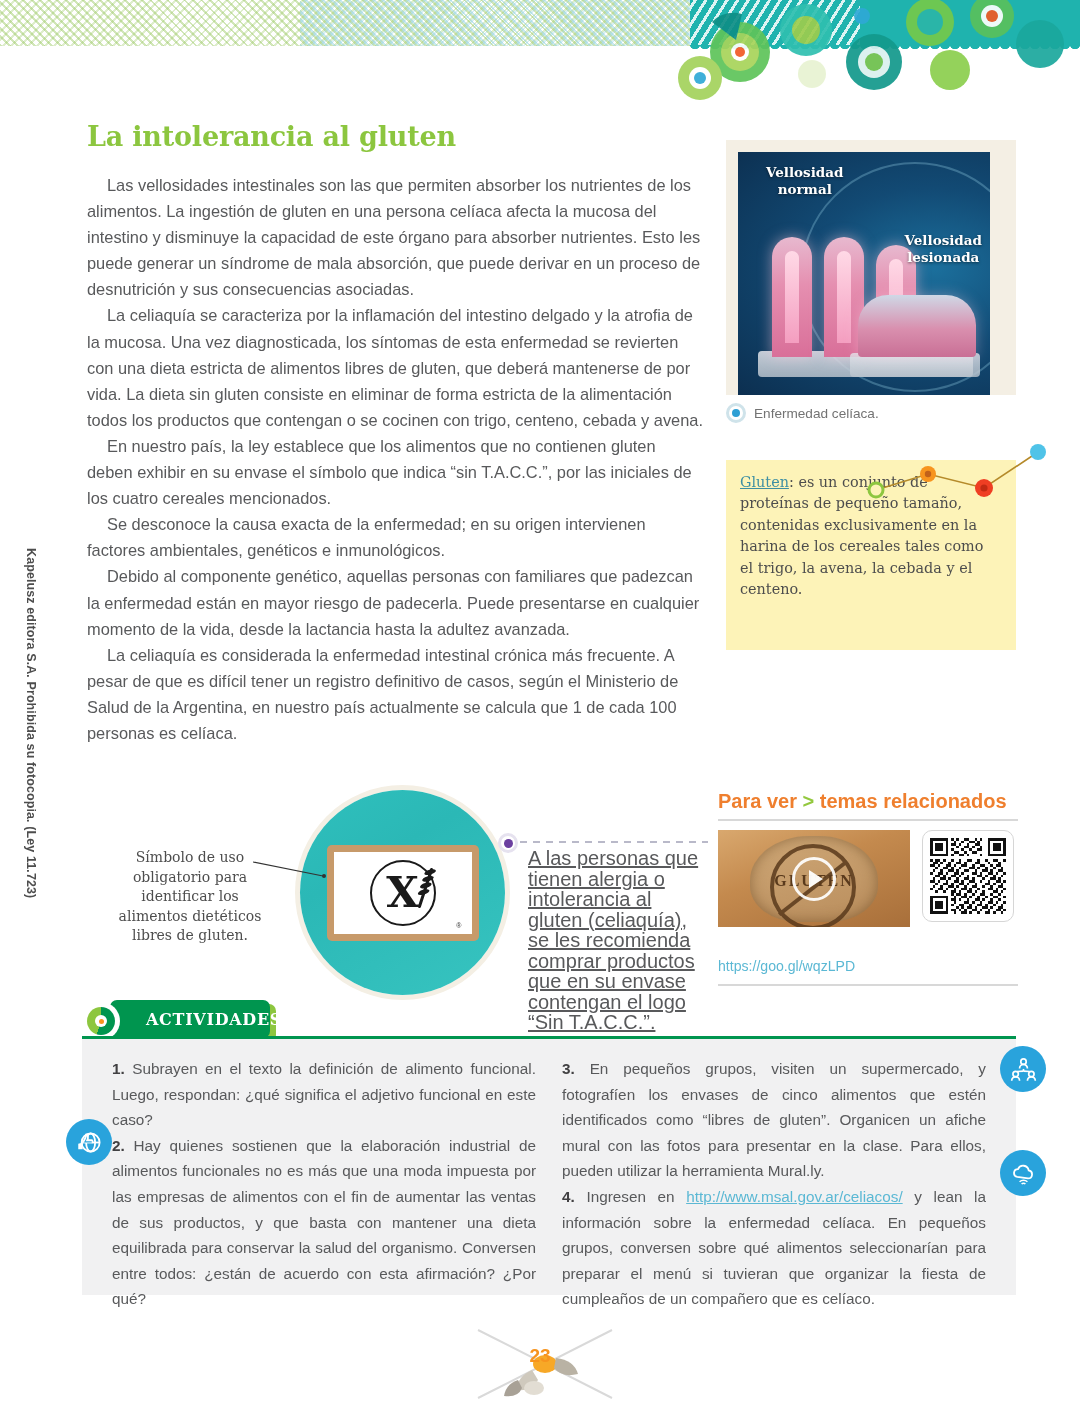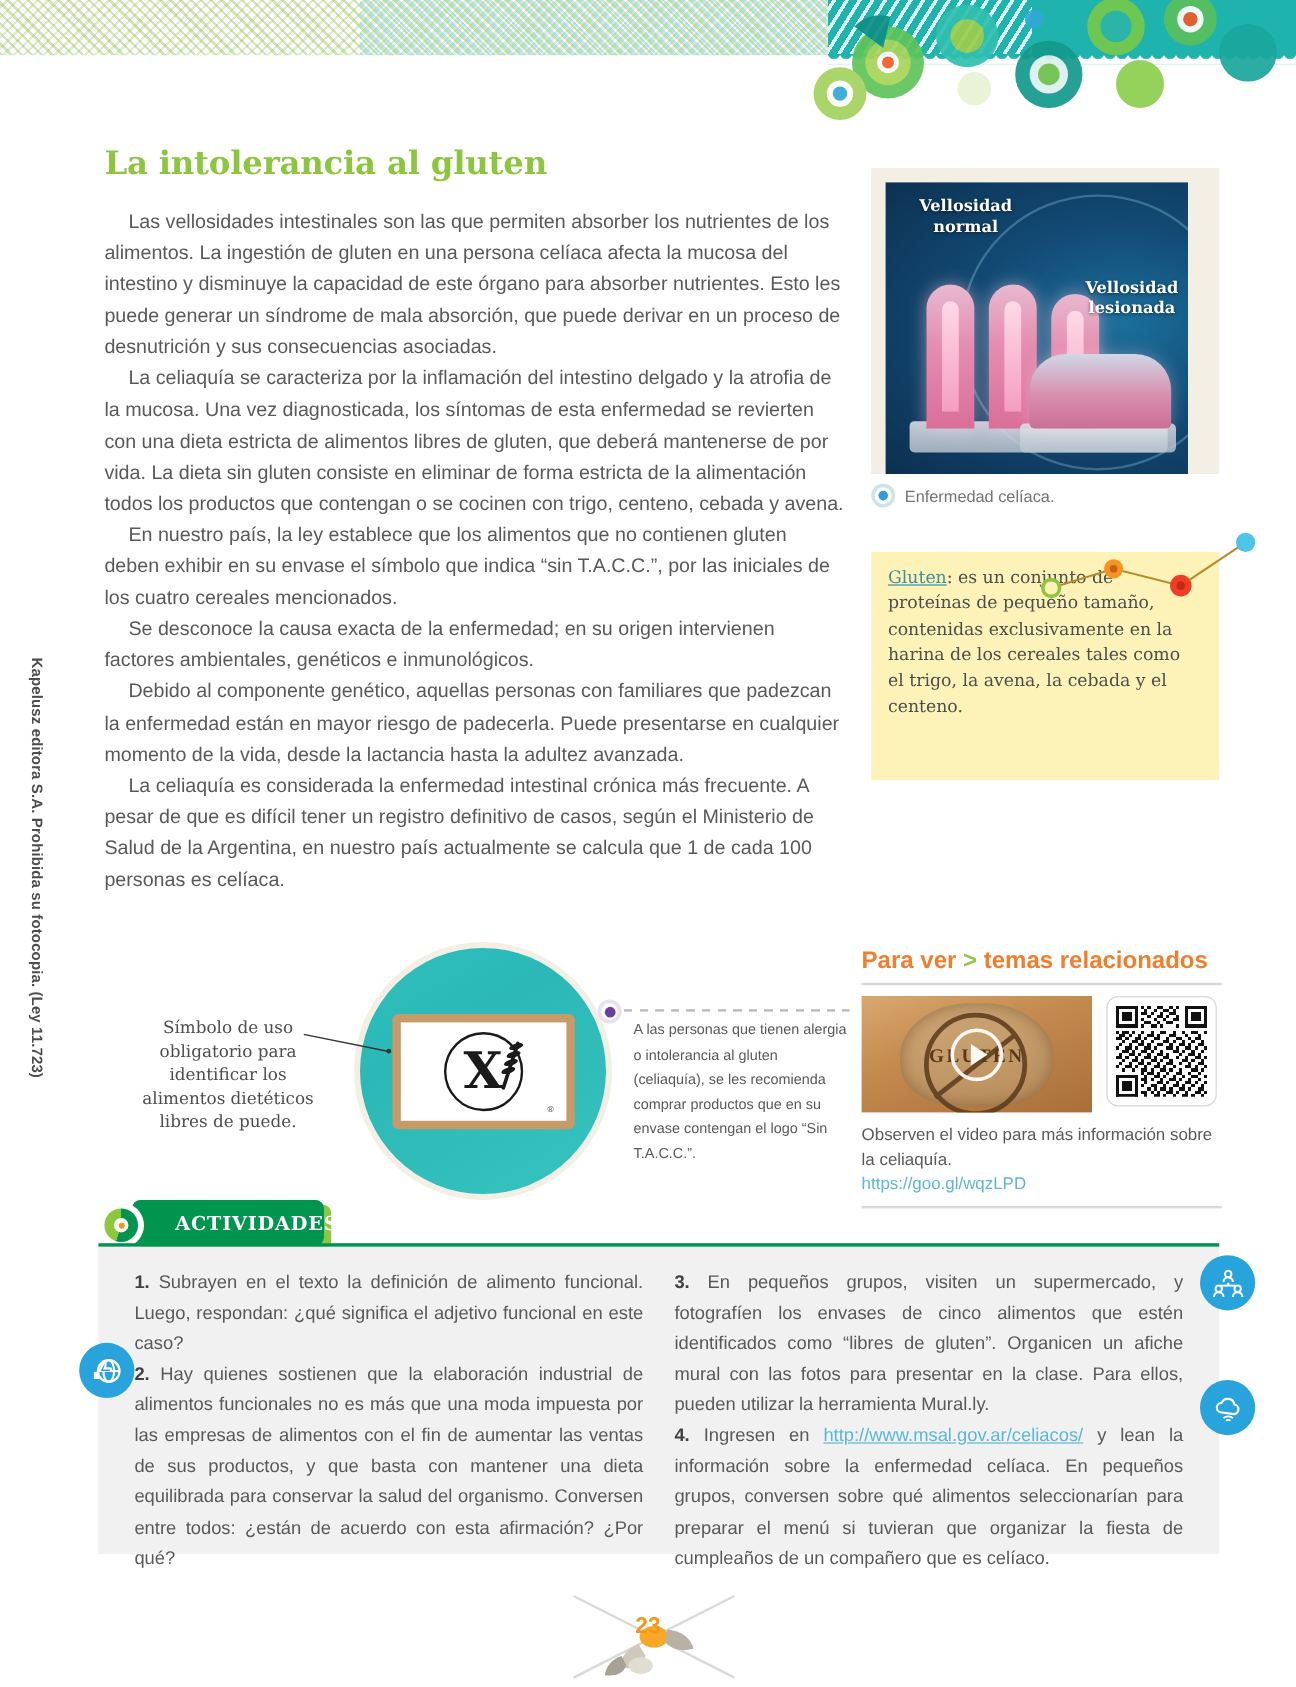--- a/index.html
+++ b/index.html
@@ -261,21 +261,21 @@
   .tacc-left-label {
     position: absolute; left: 110px; top: 848px; width: 160px;
     font-family: "DejaVu Serif", serif;
     font-size: 14px; line-height: 19.5px; color: #4d4d4d; text-align: center;
   }
   .tacc-leader {
     position: absolute; left: 253px; top: 858px; width: 92px; height: 22px;
   }
   .tacc-right {
     position: absolute; left: 528px; top: 848px; width: 180px;
-    font-size: 12px; line-height: 20.5px; color: #58595b;
+    font-size: 20px; line-height: 20.5px; color: #58595b; text-decoration: underline;
   }
   .tacc-dash {
     position: absolute; left: 520px; top: 841px; width: 188px; height: 2px;
     background: repeating-linear-gradient(90deg,#b9b9c9 0 7px, rgba(0,0,0,0) 7px 13px);
   }
   .violet-dot {
     position: absolute; left: 498px; top: 833px;
     width: 20px; height: 20px; border-radius: 50%;
     background: #ffffff; border: 3px solid #e6e2ef;
     display: flex; align-items: center; justify-content: center;
@@ -669,21 +669,21 @@
             <rect x="15" y="28" width="1" height="1"></rect>
             <rect x="18" y="28" width="1" height="1"></rect>
             <rect x="21" y="28" width="2" height="1"></rect>
             <rect x="24" y="28" width="1" height="1"></rect>
             <rect x="27" y="28" width="1" height="1"></rect>
         </g>
       </svg>
     </div>
   </div>
   <div class="pv-text">
-    <span>Observen el video para más información sobre la celiaquía.</span><br>
+    <br>
     <span class="pv-url">https://goo.gl/wqzLPD</span>
   </div>
   <div class="pv-rule-bot"></div>
 </div>
 
 <div class="tacc-photo">
   <div class="tacc-inner">
     <div class="tacc-white">
       <div class="tacc-circle">
         <span class="tacc-x">X</span>
@@ -691,21 +691,21 @@
           <span style="top:2px"></span>
             <span style="top:9px"></span>
             <span style="top:16px"></span>
             <span style="top:23px"></span>
         </span>
       </div>
       <span class="tacc-reg">®</span>
     </div>
   </div>
 </div>
-<div class="tacc-left-label">Símbolo de uso obligatorio para identificar los alimentos dietéticos libres de puede.</div>
+<div class="tacc-left-label">Símbolo de uso obligatorio para identificar los alimentos dietéticos libres de gluten.</div>
 <svg class="tacc-leader" viewBox="0 0 92 22">
   <path d="M0,4 L70,18" stroke="#333" stroke-width="1.2" fill="none"></path>
   <circle cx="71" cy="18" r="2" fill="#333"></circle>
 </svg>
 <div class="tacc-dash"></div>
 <div class="violet-dot">
     <i></i>
   </div>
 <div class="tacc-right">A las personas que tienen alergia o intolerancia al gluten (celiaquía), se les recomienda comprar productos que en su envase contengan el logo “Sin T.A.C.C.”.</div>
 

